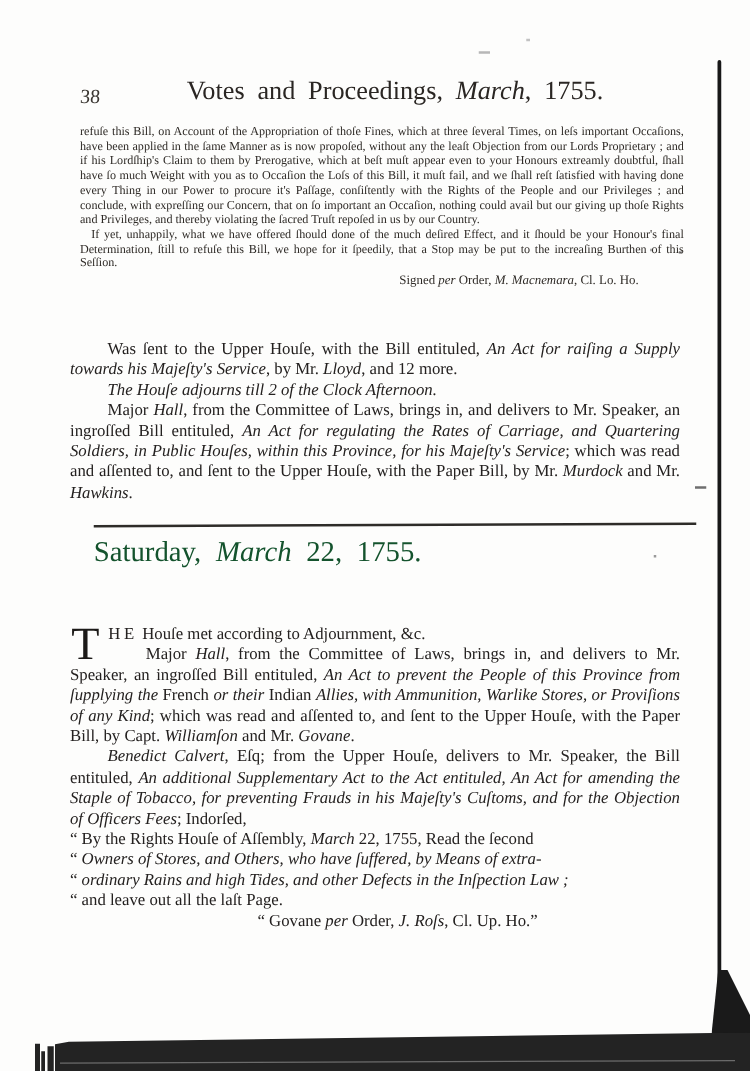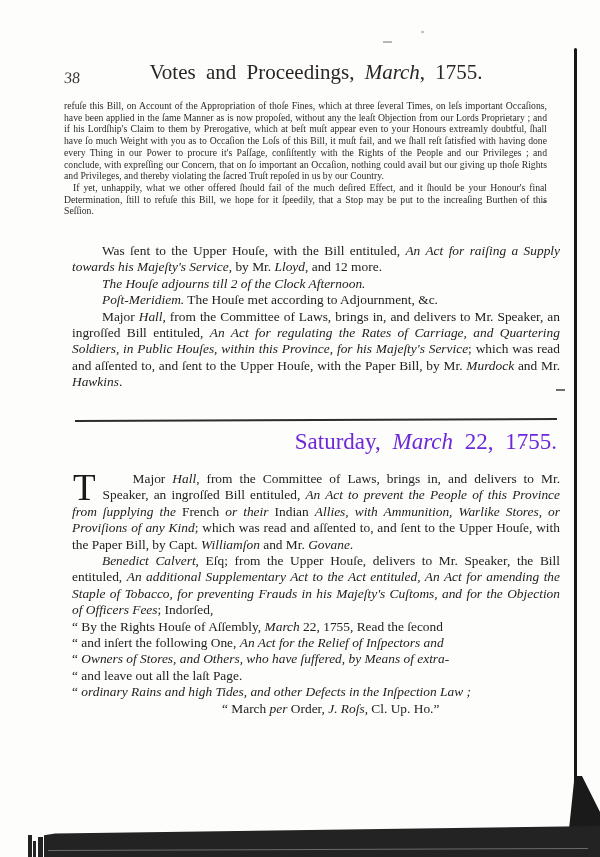--- a/index.html
+++ b/index.html
@@ -17,32 +17,32 @@
     font-size:21px;word-spacing:5px;color:#2a2623;white-space:nowrap;}
 
   
   .petition{position:absolute;top:100px;left:64px;width:483px;
     font-size:9.7px;line-height:11.7px;text-align:justify;color:#2e2a26;}
   .pp{margin:0;}
   .pp.indent{text-indent:9px;}
   .pet-sig{text-align:right;padding-right:36px;font-size:10.3px;margin-top:2px;}
 
   
-  .body-block{position:absolute;left:72px;width:488px;font-size:13.4px;line-height:16.4px;
-    text-align:justify;color:#242120;}
+  .body-block{position:absolute;left:56px;width:488px;font-size:13.4px;line-height:16.4px;
+    text-align:justify;color:#242120;margin-top:28px;}
   .friday{top:243px;}
   .saturday{top:471px;}
   .bp{margin:0;}
   .bp.ind{text-indent:30px;}
 
   .rule{position:absolute;top:419px;left:75px;width:482px;height:2px;background:#2e2c29;
     transform:rotate(-0.25deg);}
 
-  .date-heading{position:absolute;top:429px;left:75px;width:482px;margin:0;text-align:right;
-    font-weight:normal;font-size:23px;word-spacing:6px;color:#6d28d9;}
+  .date-heading{position:absolute;top:429px;left:75px;width:482px;margin:0;text-align:left;
+    font-weight:normal;font-size:23px;word-spacing:6px;color:#14532d;}
 
   .dropcap{float:left;font-size:37px;line-height:29px;padding:2px 7px 0 1px;color:#1c1a18;}
   .quote{padding-left:17px;text-indent:-17px;}
   .sat-sig{margin-left:150px;margin-top:0;}
 
   
   .artifact{position:absolute;}
   .edge-line{left:574px;top:48px;width:3px;height:742px;background:#181818;border-radius:2px 2px 0 0;}
   .corner-blob{left:569px;top:776px;width:31px;height:62px;background:#1a1a1a;
     clip-path:polygon(18% 0,42% 0,100% 58%,100% 100%,0 100%,0 86%);}
@@ -76,39 +76,39 @@
   <div class="artifact speck3"></div>
   <div class="artifact speck4"></div>
   <div class="artifact speck5"></div>
   <div class="artifact speck6"></div>
 
   <span class="pagenum">38</span>
   <div class="running-title"><span>Votes and Proceedings, </span><span class="it">March</span><span>, 1755.</span></div>
 
   <div class="petition">
     <p class="pp">refuſe this Bill, on Account of the Appropriation of thoſe Fines, which at three ſeveral Times, on leſs important Occaſions, have been applied in the ſame Manner as is now propoſed, without any the leaſt Objection from our Lords Proprietary ; and if his Lordſhip's Claim to them by Prerogative, which at beſt muſt appear even to your Honours extreamly doubtful, ſhall have ſo much Weight with you as to Occaſion the Loſs of this Bill, it muſt fail, and we ſhall reſt ſatisfied with having done every Thing in our Power to procure it's Paſſage, conſiſtently with the Rights of the People and our Privileges ; and conclude, with expreſſing our Concern, that on ſo important an Occaſion, nothing could avail but our giving up thoſe Rights and Privileges, and thereby violating the ſacred Truſt repoſed in us by our Country.</p>
-    <p class="pp indent">If yet, unhappily, what we other offered ſhould fail of the much deſired Effect, and it ſhould be your Honour's final Determination, ſtill to refuſe this Bill, we hope for it ſpeedily, that a Stop may be put to the increaſing Burthen of this Seſſion.</p>
+    <p class="pp indent">If yet, unhappily, what we have offered ſhould done of the much deſired Effect, and it ſhould be your Honour's final Determination, ſtill to refuſe this Bill, we hope for it ſpeedily, that a Stop may be put to the increaſing Burthen of this Seſſion.</p>
+    <div class="pet-sig"><span>Signed </span><span class="it">per</span><span> Order, </span><span class="it">M. Macnemara</span><span>, Cl. Lo. Ho.</span></div>
   </div>
 
   <div class="body-block friday">
     <p class="bp ind"><span>Was ſent to the Upper Houſe, with the Bill entituled, </span><span class="it">An Act for raiſing a Supply towards his Majeſty's Service</span><span>, by Mr. </span><span class="it">Lloyd</span><span>, and 12 more.</span></p>
     <p class="bp ind"><span class="it">The Houſe adjourns till 2 of the Clock Afternoon.</span></p>
-    <p class="bp ind"><span class="it">Poſt-Meridiem.</span><span>  The Houſe met according to Adjournment, &amp;c.</span></p>
     <p class="bp ind"><span>Major </span><span class="it">Hall</span><span>, from the Committee of Laws, brings in, and delivers to Mr. Speaker, an ingroſſed Bill entituled, </span><span class="it">An Act for regulating the Rates of Carriage, and Quartering Soldiers, in Public Houſes, within this Province, for his Majeſty's Service</span><span>; which was read and aſſented to, and ſent to the Upper Houſe, with the Paper Bill, by Mr. </span><span class="it">Murdock</span><span> and Mr. </span><span class="it">Hawkins</span><span>.</span></p>
   </div>
 
   <div class="rule"></div>
 
   <h2 class="date-heading"><span>Saturday, </span><span class="it">March</span><span> 22, 1755.</span></h2>
 
   <div class="body-block saturday">
     <span class="dropcap">T</span>
+    <div class="bp"><span class="sp">HE</span><span> Houſe met according to Adjournment, &amp;c.</span></div>
     <p class="bp ind"><span>Major </span><span class="it">Hall</span><span>, from the Committee of Laws, brings in, and delivers to Mr. Speaker, an ingroſſed Bill entituled, </span><span class="it">An Act to prevent the People of this Province from ſupplying the</span><span> French </span><span class="it">or their</span><span> Indian </span><span class="it">Allies, with Ammunition, Warlike Stores, or Proviſions of any Kind</span><span>; which was read and aſſented to, and ſent to the Upper Houſe, with the Paper Bill, by Capt. </span><span class="it">Williamſon</span><span> and Mr. </span><span class="it">Govane</span><span>.</span></p>
     <p class="bp ind"><span class="it">Benedict Calvert</span><span>, Eſq; from the Upper Houſe, delivers to Mr. Speaker, the Bill entituled, </span><span class="it">An additional Supplementary Act to the Act entituled, An Act for amending the Staple of Tobacco, for preventing Frauds in his Majeſty's Cuſtoms, and for the Objection of Officers Fees</span><span>; Indorſed,</span></p>
     <div class="bp quote"><span>“ By the Rights Houſe of Aſſembly, </span><span class="it">March</span><span> 22, 1755, Read the ſecond</span></div>
-    <div class="bp quote"><span>“ and inſert the following One, </span><span class="it">An Act for the Relief of Inſpectors and</span></div>
     <div class="bp quote"><span>“ </span><span class="it">Owners of Stores, and Others, who have ſuffered, by Means of extra-</span></div>
+    <div class="bp quote"><span>“ </span><span class="it">ordinary Rains and high Tides, and other Defects in the Inſpection Law ;</span></div>
     <div class="bp quote"><span>“ and leave out all the laſt Page.</span></div>
-    <div class="bp quote"><span>“ </span><span class="it">ordinary Rains and high Tides, and other Defects in the Inſpection Law ;</span></div>
-    <div class="bp sat-sig"><span>“ March </span><span class="it">per</span><span> Order, </span><span class="it">J. Roſs</span><span>, Cl. Up. Ho.”</span></div>
+    <div class="bp sat-sig"><span>“ Govane </span><span class="it">per</span><span> Order, </span><span class="it">J. Roſs</span><span>, Cl. Up. Ho.”</span></div>
   </div>
 
 </div>
 
 </body></html>

